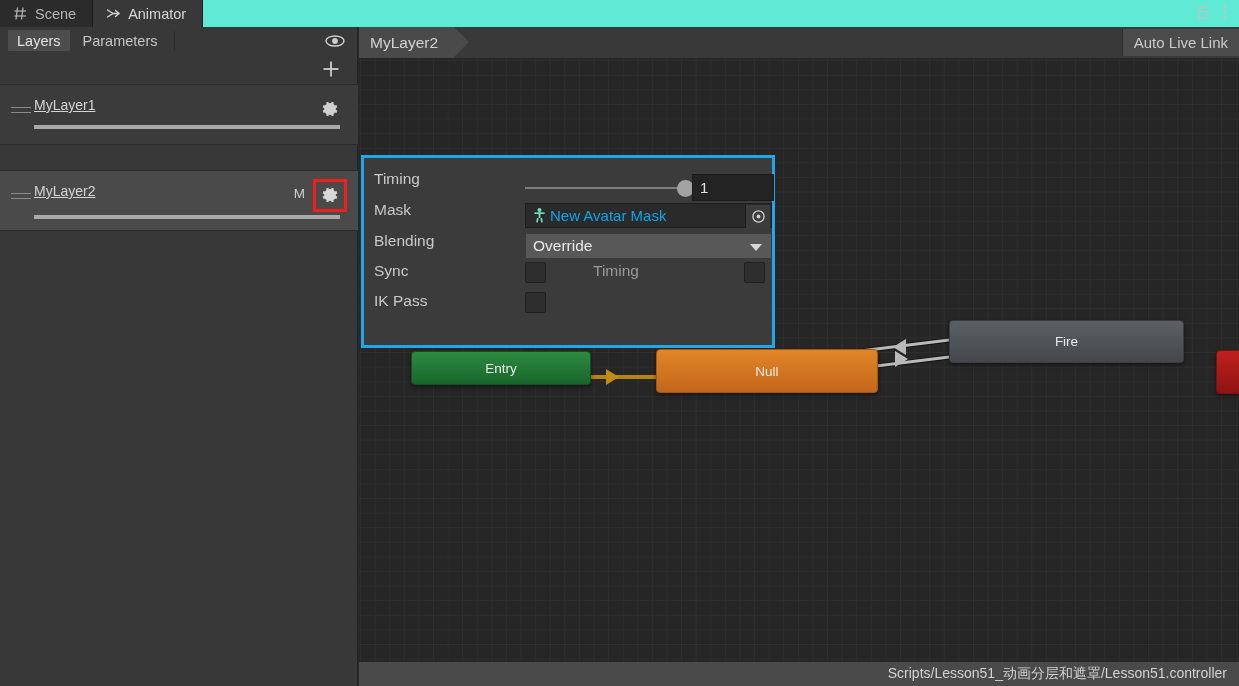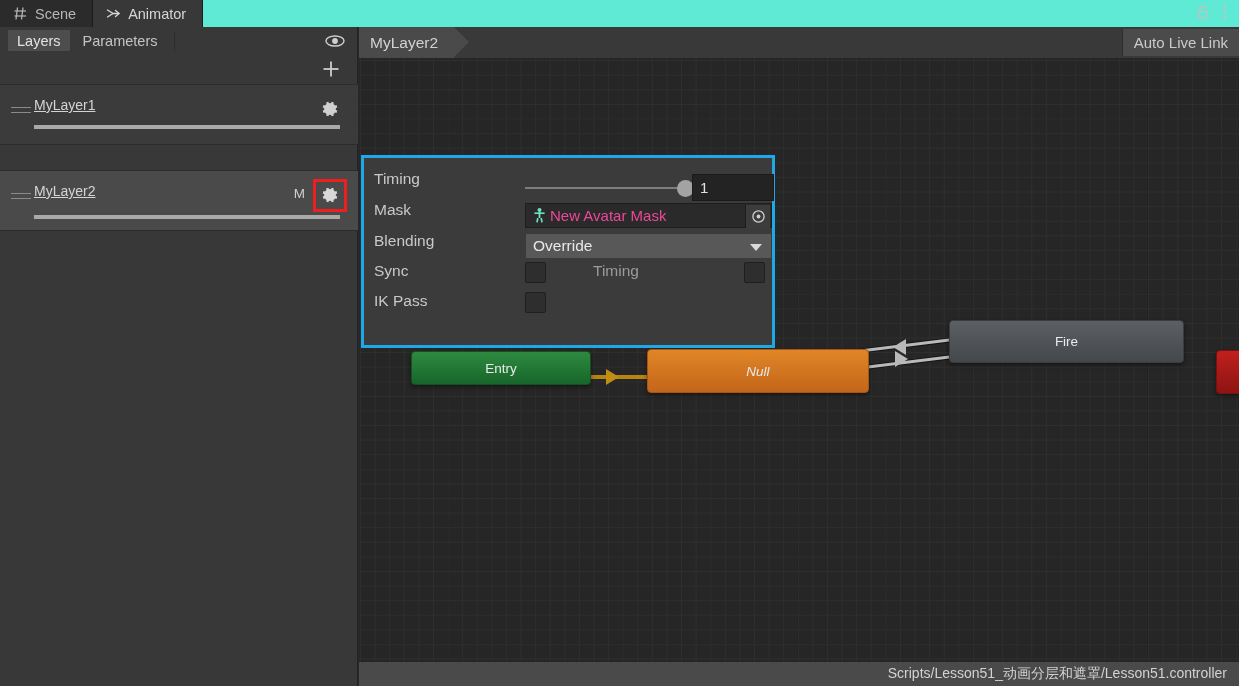--- a/index.html
+++ b/index.html
@@ -145,24 +145,23 @@
     display: flex; align-items: center; justify-content: center;
     font-size: 13.5px; color: #eaeaea;
     box-shadow: 0 2px 4px rgba(0,0,0,.45);
   }
   .node.entry {
     left: 52px; top: 324px; width: 180px; height: 34px;
     background: linear-gradient(to bottom, #2e8a40, #17662a);
     border: 1px solid #15501f;
   }
   .node.nullstate {
-    left: 288px; top: 322px; width: 222px; height: 44px;
+    left: 297px; top: 322px; width: 222px; height: 44px;
     background: linear-gradient(to bottom, #e08627, #c3661a);
     border: 1px solid #a8560f;
-    font-style: italic;
   }
   .node.fire {
     left: 590px; top: 293px; width: 235px; height: 43px;
     background: linear-gradient(to bottom, #5c6064, #44484c);
     border: 1px solid #3a3d40;
   }
   .node.exit {
     left: 857px; top: 323px; width: 30px; height: 44px;
     background: linear-gradient(to bottom, #c0201e, #8d1412);
     border: 1px solid #7a100f;
@@ -214,21 +213,21 @@
     display: flex; align-items: center; padding-left: 7px;
     font-size: 15px; color: #e2e2e2;
   }
   .obj-field {
     position: absolute; left: 161px; top: 6px; width: 247px; height: 25px;
     background: #2a2a2a; border: 1px solid #1d1d1d;
     display: flex; align-items: center;
   }
   .obj-icon { width: 17px; height: 17px; margin-left: 5px; flex: 0 0 auto; }
   .obj-label {
-    font-size: 15px; color: #ec4899; margin-left: 2px;
+    font-size: 15px; color: #0ea5e9; margin-left: 2px;
     white-space: nowrap; overflow: hidden;
   }
   .obj-picker {
     position: absolute; right: 1px; top: 1px; width: 25px; height: 23px;
     background: #3c3c3c; border-left: 1px solid #1d1d1d;
     display: flex; align-items: center; justify-content: center;
   }
   .dropdown {
     position: absolute; left: 161px; top: 5px; width: 247px; height: 26px;
     background: #585858; border: 1px solid #3b3b3b;

